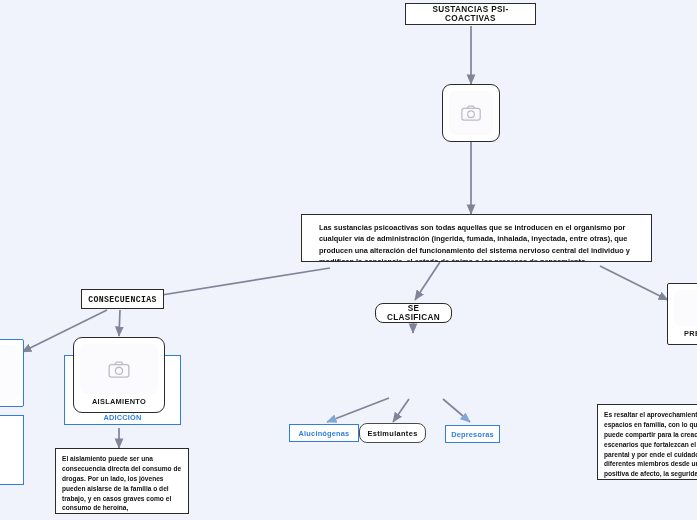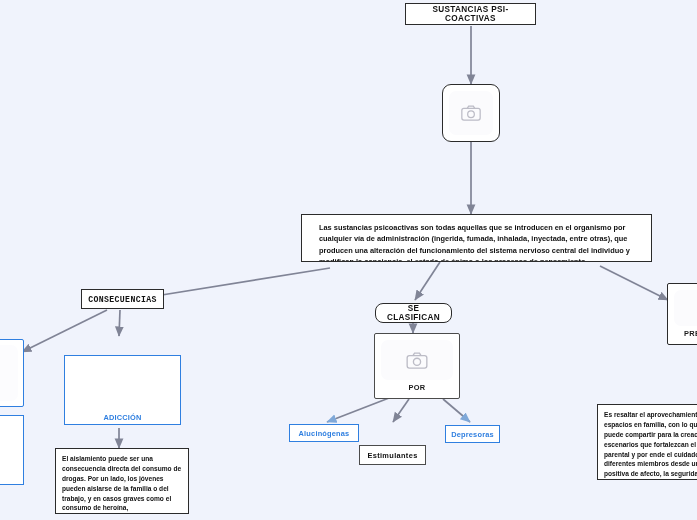--- a/index.html
+++ b/index.html
@@ -156,39 +156,39 @@
   <div class="node bluetext" style="left:-52px; top:415px; width:76px; height:70px; white-space:pre-line;">e
 s lo
 s a
 :
 n
 
 ema</div>
 
   <div class="node bluebox" style="left:64px; top:355px; width:117px; height:70px; align-items:flex-end; padding-bottom:2px;">ADICCIÓN</div>
 
-
-  <div class="node parabox small" style="left:55px; top:448px; width:134px; height:66px;">El aislamiento puede ser una consecuencia directa del consumo de drogas. Por un lado, los jóvenes pueden aislarse de la familia o del trabajo, y en casos graves como el consumo de heroína,</div>
-
-  <div class="node labelbox" style="left:375px; top:303px; width:77px; height:20px;border-radius:8px;">SE CLASIFICAN</div>
-
-  <div class="node imgcard sharp" style="left:374px; top:333px; width:86px; height:66px; border-color:#4b4b4b;">
+  <div class="node imgcard" style="left:73px; top:337px; width:92px; height:76px;">
     <div class="ph">
       <svg class="cam" width="22" height="17" viewBox="0 0 24 19" fill="none" stroke="#bcbcc6" stroke-width="1.5">
         <rect x="1" y="4" width="22" height="14" rx="2.5"></rect>
         <path d="M7.5 4 L9.2 1.2 L14.8 1.2 L16.5 4"></path>
         <circle cx="12" cy="11" r="4"></circle>
       </svg>
     </div>
-    <div class="cap">POR</div>
+    <div class="cap">AISLAMIENTO</div>
   </div>
+
+  <div class="node parabox small" style="left:55px; top:448px; width:134px; height:66px;">El aislamiento puede ser una consecuencia directa del consumo de drogas. Por un lado, los jóvenes pueden aislarse de la familia o del trabajo, y en casos graves como el consumo de heroína,</div>
+
+  <div class="node labelbox" style="left:375px; top:303px; width:77px; height:20px;border-radius:8px;">SE CLASIFICAN</div>
+
 
   <div class="node bluebox" style="left:289px; top:424px; width:70px; height:18px;">Alucinógenas</div>
 
-  <div class="node labelbox" style="left:359px; top:445px; width:67px; height:20px; border-color:#4b4b4b; font-size:7.4px;">Estimulantes</div>
+  <div class="node labelbox" style="left:359px; top:423px; width:67px; height:20px; border-color:#4b4b4b; font-size:7.4px;border-radius:8px;">Estimulantes</div>
 
   <div class="node bluebox" style="left:445px; top:425px; width:55px; height:18px;">Depresoras</div>
 
   <div class="node imgcard sharp" style="left:667px; top:283px; width:86px; height:62px; border-color:#2b2b2b;">
     <div class="ph">
       
     </div>
     <div class="cap">PREVENCIÓN</div>
   </div>
 

